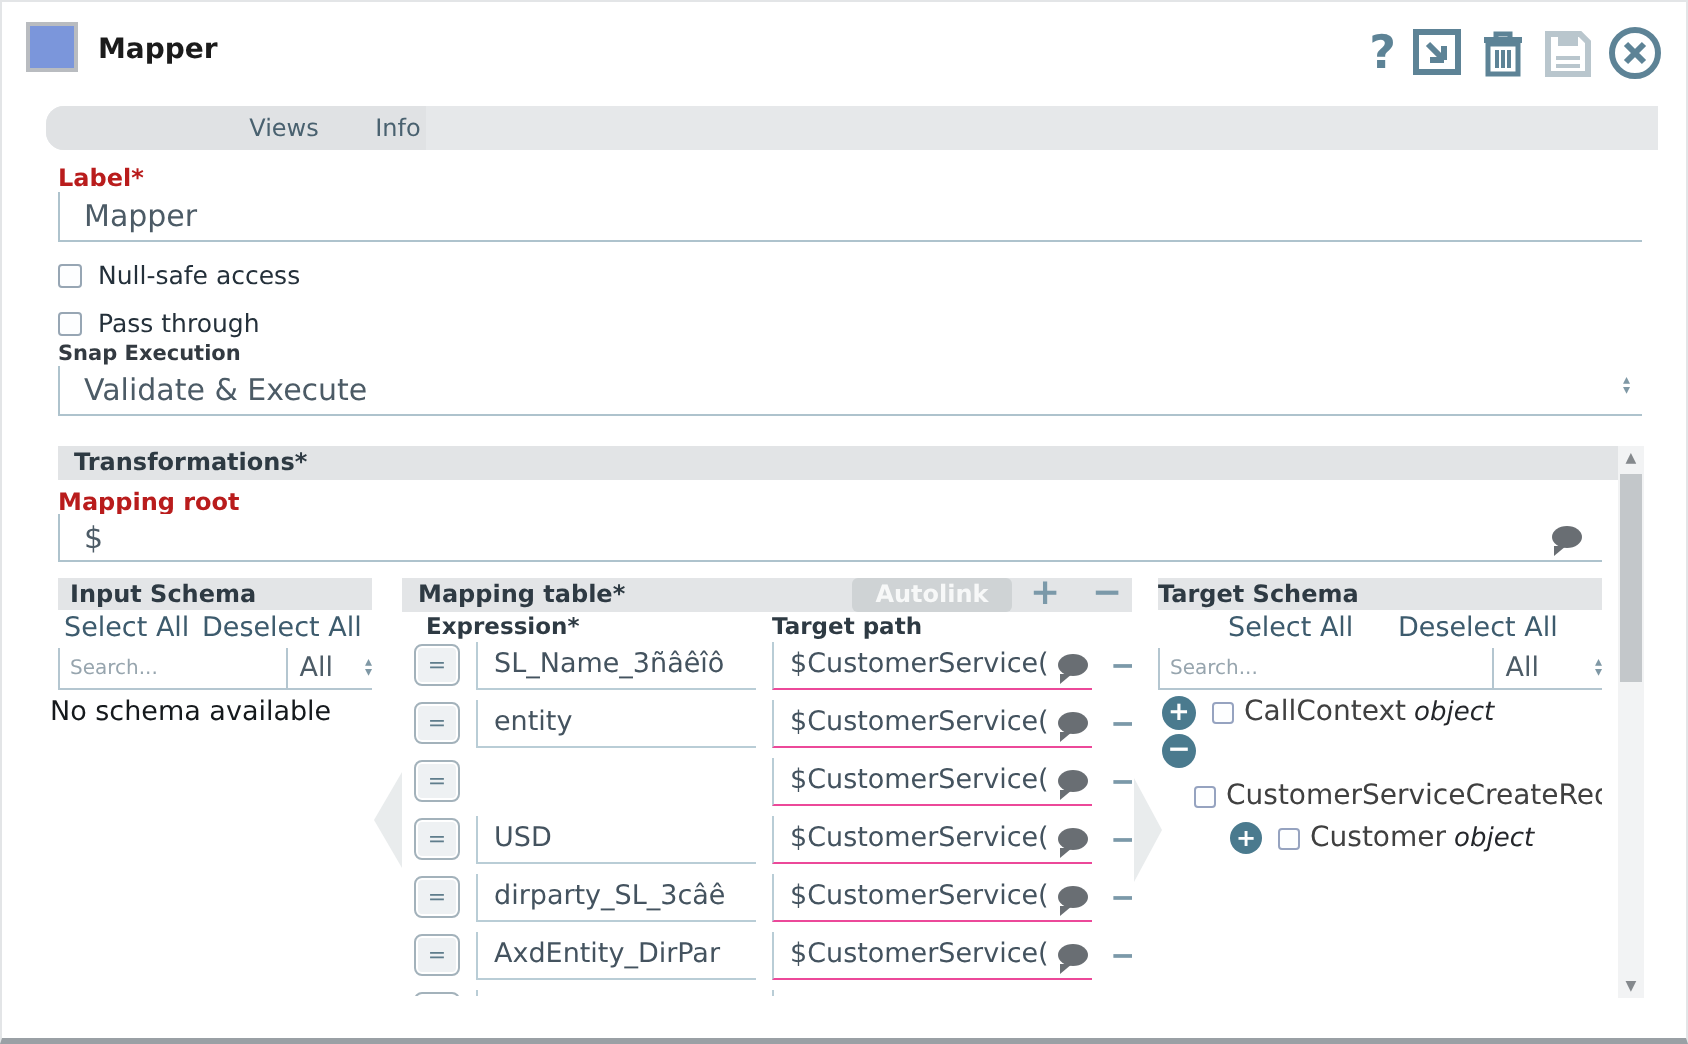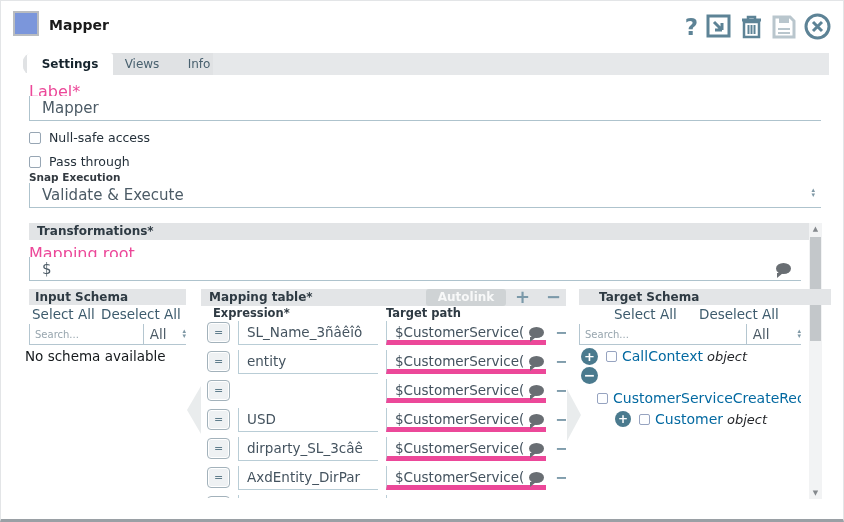--- a/index.html
+++ b/index.html
@@ -19,21 +19,21 @@
   .tabstrip { position:absolute; left:22px; top:52px; width:806px; height:22px;
               background:#e6e8ea; border-radius:9px 0 0 9px; }
   .tabstrip .darker { position:absolute; left:0; top:0; width:190px; height:22px; background:#e0e2e4; border-radius:9px 0 0 9px; }
   .tab { position:absolute; top:0; height:22px; line-height:22px; text-align:center; font-size:12px; color:#49616f; cursor:pointer; }
   .tab.active { background:#fff; color:#16242d; font-weight:bold; border-radius:3px 3px 0 0; }
   .tab-settings { left:4px; width:86px; }
   .tab-views { left:90px; width:58px; }
   .tab-info { left:148px; width:56px; }
 
   
-  .fldlabel { position:absolute; font-size:16px; font-weight:normal; color:#ec4899; }
+  .fldlabel { position:absolute; font-size:12px; font-weight:bold; color:#b91c1c; }
   .underfield { position:absolute; left:28px; width:792px; background:#fff;
                 border-bottom:1px solid #aec3cd; border-left:1px solid #aec3cd; }
   .underfield .val { position:absolute; left:12px; top:3px; font-size:15px; color:#4c5b66; white-space:nowrap; }
   .checkrow { position:absolute; left:28px; display:flex; align-items:center; gap:8px; cursor:pointer; }
   .cbx { width:12px; height:12px; border:1px solid #97a6b4; border-radius:2px; background:#fdfeff; }
   .checkrow span.lbl { font-size:12.5px; color:#24303a; }
   .smalllabel { font-size:10.5px; font-weight:bold; color:#333a41; }
   .spinner { display:inline-flex; flex-direction:column; line-height:5px; font-size:7px; color:#7f98a5; }
 
   
@@ -62,29 +62,29 @@
               text-align:center; border-radius:3px; line-height:17px; cursor:default; }
   .pm { position:absolute; font-size:18px; font-weight:bold; color:#7b99a9; cursor:pointer; line-height:16px; }
   .colhdr { position:absolute; font-size:11.5px; font-weight:bold; color:#2e3a43; }
   .maprow { position:absolute; height:26px; }
   .eqbtn { position:absolute; left:0; top:1px; width:23px; height:21px; background:#eef1f3;
            border:1px solid #a3b2bb; border-radius:4px; box-shadow:inset 0 0 0 1px #fff;
            font-size:11px; color:#5f7d8c; text-align:center; line-height:19px; cursor:pointer; }
   .expfld { position:absolute; left:31px; top:0; width:140px; height:24px; border-bottom:1px solid #b9cdd6;
             border-left:1px solid #b9cdd6; font-size:13.5px; color:#44535f; line-height:23px;
             padding-left:8px; white-space:nowrap; overflow:hidden; }
-  .tgtfld { position:absolute; left:179px; top:0; width:160px; height:24px; border-bottom:5px solid #ec4899;
+  .tgtfld { position:absolute; left:179px; top:0; width:160px; height:24px; border-bottom:1px solid #ec4899;
             border-left:1px solid #b9cdd6; font-size:13.5px; color:#44535f; line-height:23px;
             padding-left:8px; white-space:nowrap; overflow:hidden; }
   .rowminus { position:absolute; left:348px; top:2px; font-size:16px; font-weight:bold; color:#7b99a9; cursor:pointer; }
 
   
   .circlebtn { position:absolute; border-radius:50%; background:#4a7a8e; color:#fff; text-align:center;
                font-weight:bold; cursor:pointer; }
-  .treelabel { font-size:14px; color:#0369a1; white-space:nowrap; cursor:pointer; }
+  .treelabel { font-size:14px; color:#404040; white-space:nowrap; cursor:pointer; }
   .objtype { font-size:13px; font-style:italic; color:#24262a; }
   .treecbx { position:absolute; width:11px; height:11px; border:1px solid #96a3c0; border-radius:2px; background:#fdfeff; cursor:pointer; }
 </style>
 </head>
 <body>
 
 <div id="dialog">
 
   <div class="hdr-icon"></div>
   <div class="hdr-title">Mapper</div>
@@ -114,21 +114,20 @@
     <span class="act">
       <svg width="27" height="27" viewBox="0 0 27 27">
         <circle cx="13.5" cy="13.5" r="11.5" fill="none" stroke="#5d8396" stroke-width="3"></circle>
         <path d="M9 9 L18 18 M18 9 L9 18" stroke="#5d8396" stroke-width="3"></path>
       </svg>
     </span>
   </div>
 
   <div class="tabstrip">
     <div class="darker"></div>
-    <div class="tab active tab-settings">Settings</div>
     <div class="tab tab-views">Views</div>
     <div class="tab tab-info">Info</div>
   </div>
 
   <div class="fldlabel" style="left:28px; top:81px;">Label*</div>
   <div class="underfield" style="top:95px; height:25px;">
     <span class="val">Mapper</span>
   </div>
 
   <div class="checkrow" style="top:129px;">
@@ -239,21 +238,21 @@
 
     <div class="maprow" style="left:6px; top:176px; width:359px;">
       <span class="eqbtn"></span>
       <span class="expfld"></span>
       <span class="tgtfld"></span>
     </div>
   </div>
 
   <div class="chevron" style="left:566px; top:388px; border-top:26px solid transparent; border-bottom:26px solid transparent; border-left:14px solid #e9eced;"></div>
 
-  <div class="panelbar" style="left:578px; width:252px; padding-left:20px;">Target Schema</div>
+  <div class="panelbar" style="left:578px; width:222px; padding-left:0;">Target Schema</div>
   <span class="linktext" style="position:absolute; left:613px; top:305px;">Select All</span>
   <span class="linktext" style="position:absolute; left:698px; top:305px;">Deselect All</span>
   <div class="searchrow" style="left:578px; top:323px; width:222px;">
     <input placeholder="Search..." style="">
     <div class="filtercell" style="width:66px;">
       <span>All</span>
       <span class="spinner" style="margin-left:12px;">
           <span>▴</span>
           <span>▾</span>
         </span>

